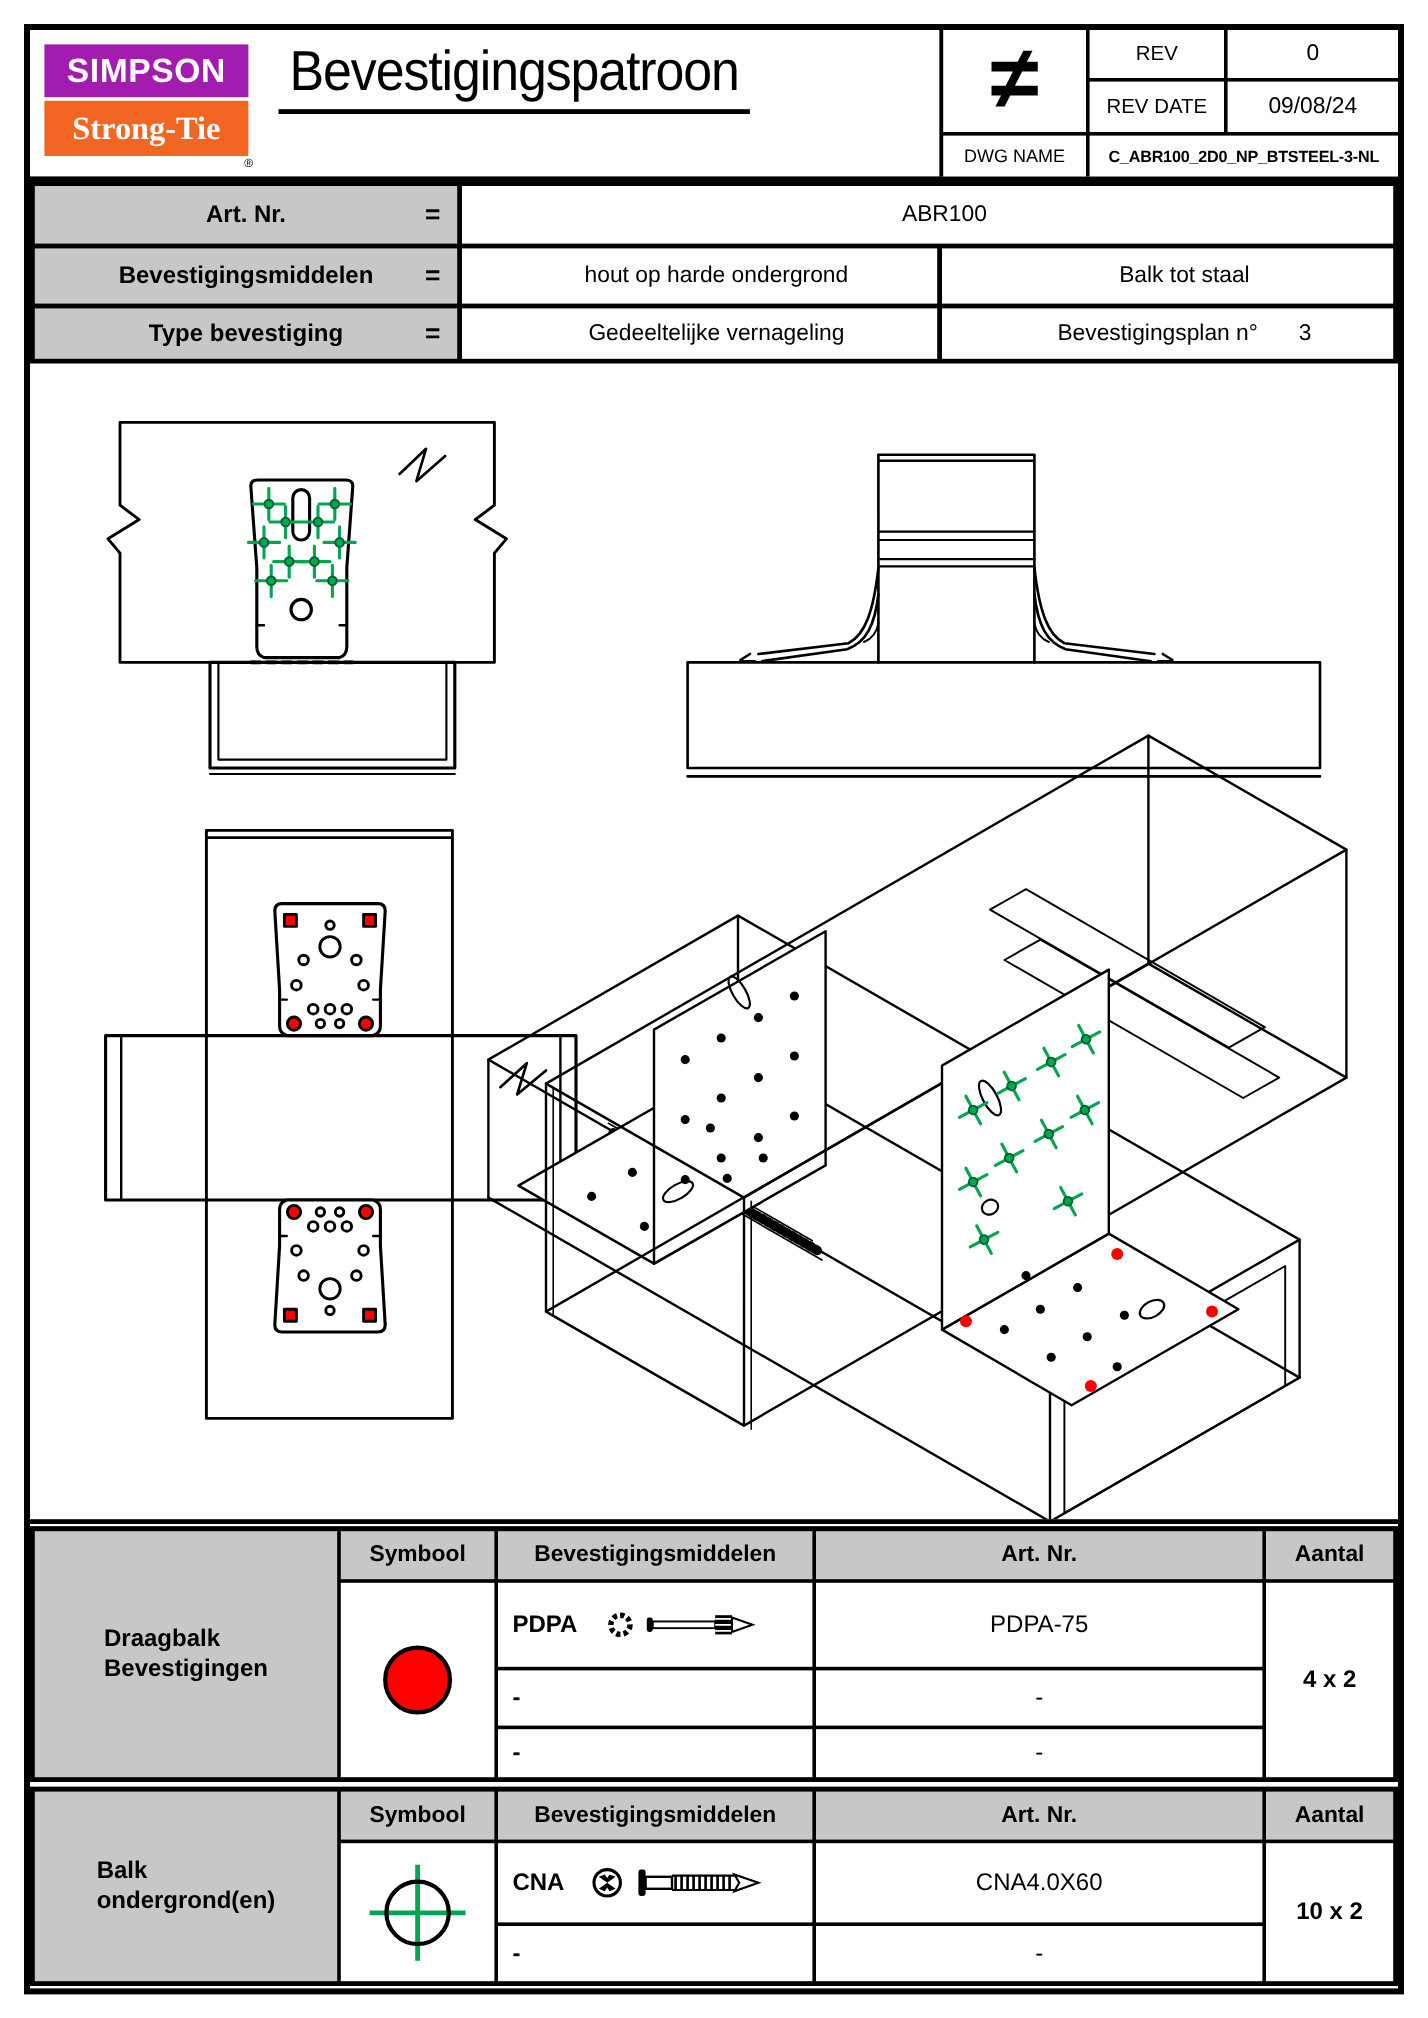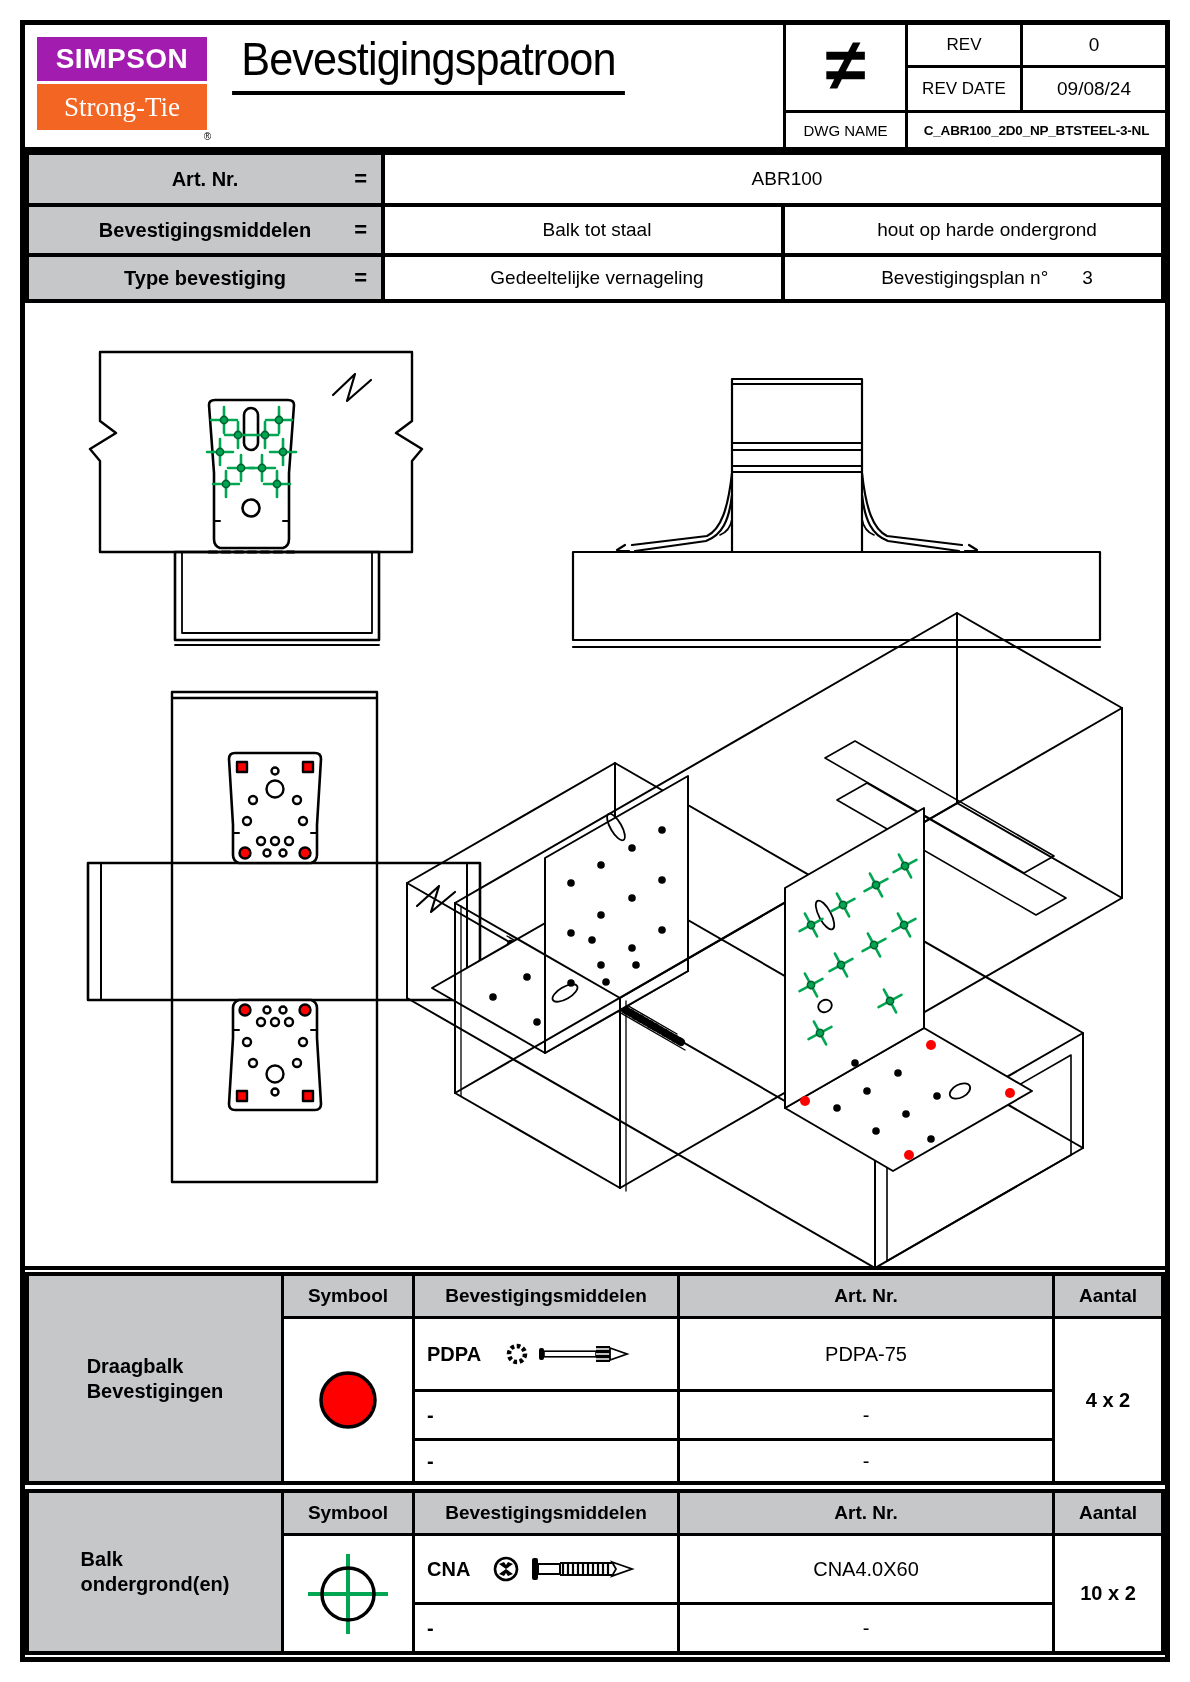--- a/index.html
+++ b/index.html
@@ -6,21 +6,21 @@
   .page{position:relative;width:1190px;height:1682px;background:#fff;
         font-family:"Liberation Sans","DejaVu Sans",sans-serif;color:#000;}
   .frame{position:absolute;left:20px;top:20px;width:1140px;height:1632px;
          border:5px solid #000;background:#fff;}
   
   .hdr{position:absolute;left:0;top:0;width:1140px;height:126px;border-bottom:4px solid #000;box-sizing:border-box;background:#fff;}
   .logo{position:absolute;left:12px;top:12px;width:170px;}
   .logo .black{background:#a21caf;color:#fff;width:170px;height:44px;display:flex;align-items:center;justify-content:center;
         font-weight:bold;font-size:28px;letter-spacing:.5px;}
   .logo .orange{background:#F26522;color:#fff;width:170px;height:46px;margin-top:3px;display:flex;align-items:center;justify-content:center;
-        font-weight:normal;font-size:27px;font-family:"Liberation Serif","DejaVu Serif",serif;}
+        font-weight:bold;font-size:27px;font-family:"Liberation Serif","DejaVu Serif",serif;}
   .logo .reg{position:absolute;right:-4px;bottom:-12px;font-size:10px;}
   .title-wrap{position:absolute;left:190px;top:8px;width:560px;}
   .title{display:inline-block;font-size:47px;letter-spacing:-1px;transform:scaleX(.92);transform-origin:center;
          border-bottom:4px solid #000;padding:0 10px 6px 10px;line-height:1.1;}
   .hdr-right{position:absolute;left:758px;top:0;width:382px;height:122px;background:#000;border-left:3px solid #000;
         display:grid;grid-template-columns:119px 112px 1fr;grid-template-rows:40px 42px 1fr;gap:3px;box-sizing:border-box;}
   .hcell{background:#fff;display:flex;align-items:center;justify-content:center;}
   .neq{grid-column:1;grid-row:1/3;font-size:74px;font-weight:bold;line-height:1;padding-bottom:6px;}
   .rev-lb{font-size:17px;}
   .rev-val{font-size:19px;}
@@ -81,22 +81,22 @@
     <div class="cell gray lbl">
       <span>Art. Nr.</span>
       <span class="eq">=</span>
     </div>
     <div class="cell val span2">ABR100</div>
 
     <div class="cell gray lbl">
       <span>Bevestigingsmiddelen</span>
       <span class="eq">=</span>
     </div>
+    <div class="cell val">hout op harde ondergrond</div>
     <div class="cell val">Balk tot staal</div>
-    <div class="cell val">hout op harde ondergrond</div>
 
     <div class="cell gray lbl">
       <span>Type bevestiging</span>
       <span class="eq">=</span>
     </div>
     <div class="cell val">Gedeeltelijke vernageling</div>
     <div class="cell val">
       <span>Bevestigingsplan n°</span>
       <span class="plan-num">3</span>
     </div>

